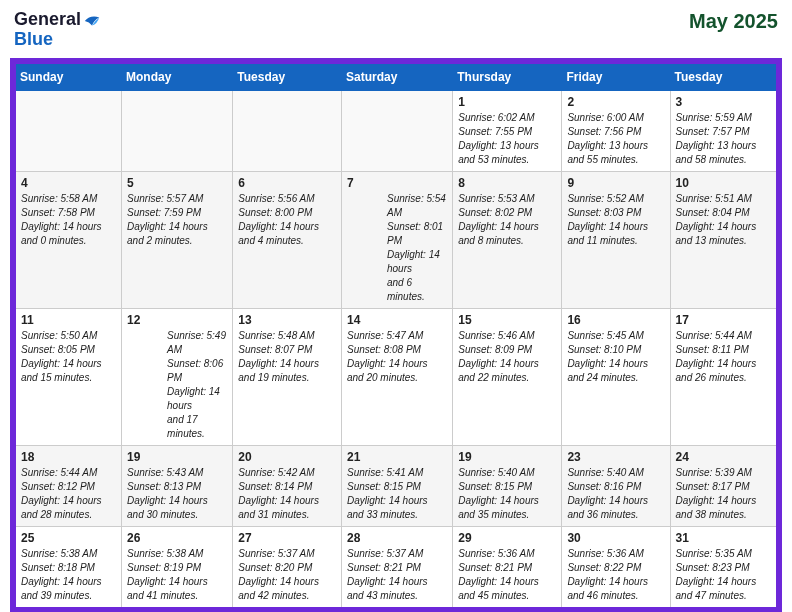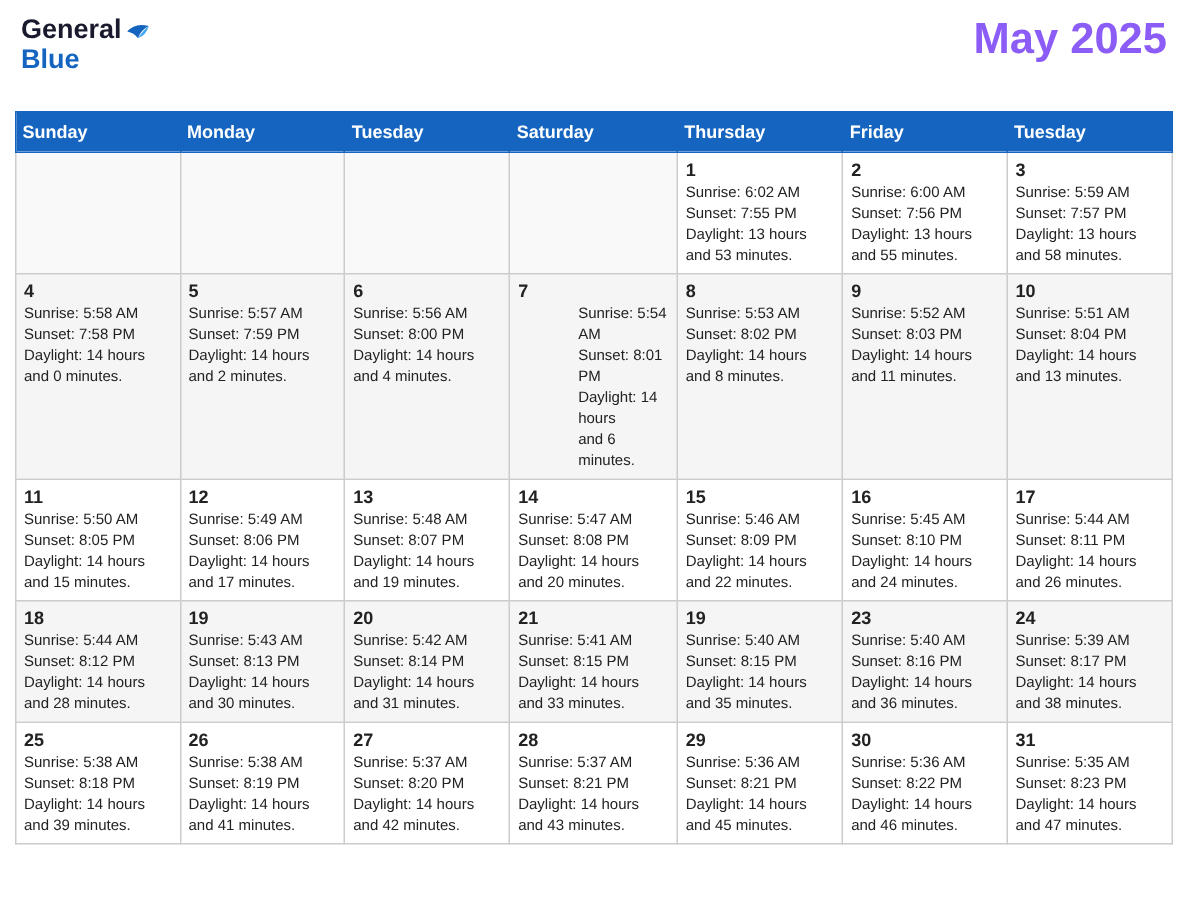--- a/index.html
+++ b/index.html
@@ -7,21 +7,21 @@
       font-family: Arial, sans-serif;
       background: #fff;
       width: 792px;
       min-height: 612px;
       padding: 10px;
     }
     .header {
       display: flex;
       justify-content: space-between;
       align-items: flex-start;
-      margin-bottom: 24px;
+      margin-bottom: 8px;
       padding: 0 4px;
     }
     .logo {
       display: flex;
       align-items: center;
     }
     .logo-text {
       display: flex;
       flex-direction: column;
       font-size: 18px;
@@ -34,32 +34,32 @@
       width: 18px;
       height: 18px;
       margin-left: 2px;
       align-self: flex-start;
       margin-top: 2px;
     }
     .title-block {
       text-align: right;
     }
     .title-month {
-      font-size: 29px;
+      font-size: 20px;
       font-weight: bold;
-      color: #8b5cf6;
+      color: #14532d;
     }
     .title-location {
       font-size: 14px;
       color: #333;
     }
     table {
       width: 100%;
       border-collapse: collapse;
-      border: 1px solid #6d28d9;
+      border: 6px solid #6d28d9;
     }
     thead tr th {
       background-color: #1565c0;
       color: #fff;
       font-size: 12px;
       font-weight: bold;
       padding: 6px 4px;
       text-align: left;
       border: 1px solid #1565c0;
     }
@@ -79,20 +79,21 @@
     .day-num {
       font-weight: bold;
       font-size: 12px;
       margin-bottom: 2px;
       display: block;
     }
     .day-info {
       font-size: 10px;
       line-height: 1.4;
       color: #222;
+      font-style: italic;
     }
     .empty-cell {
       background: #f9f9f9;
     }
     td.empty-cell {
       background: #f9f9f9 !important;
     }
   </style>
 </head>
 <body>
@@ -209,21 +210,21 @@
       <tr>
         <td>
           <span class="day-num">11</span>
           <div class="day-info" style="white-space: pre-line;">Sunrise: 5:50 AM
 Sunset: 8:05 PM
 Daylight: 14 hours
 and 15 minutes.</div>
         </td>
         <td>
           <span class="day-num">12</span>
-          <div class="day-info" style="white-space: pre-line;">Sunrise: 5:49 AM
+          <div class="day-info" style="white-space: pre-line; margin-left: 40px;">Sunrise: 5:49 AM
 Sunset: 8:06 PM
 Daylight: 14 hours
 and 17 minutes.</div>
         </td>
         <td>
           <span class="day-num">13</span>
           <div class="day-info" style="white-space: pre-line;">Sunrise: 5:48 AM
 Sunset: 8:07 PM
 Daylight: 14 hours
 and 19 minutes.</div>

